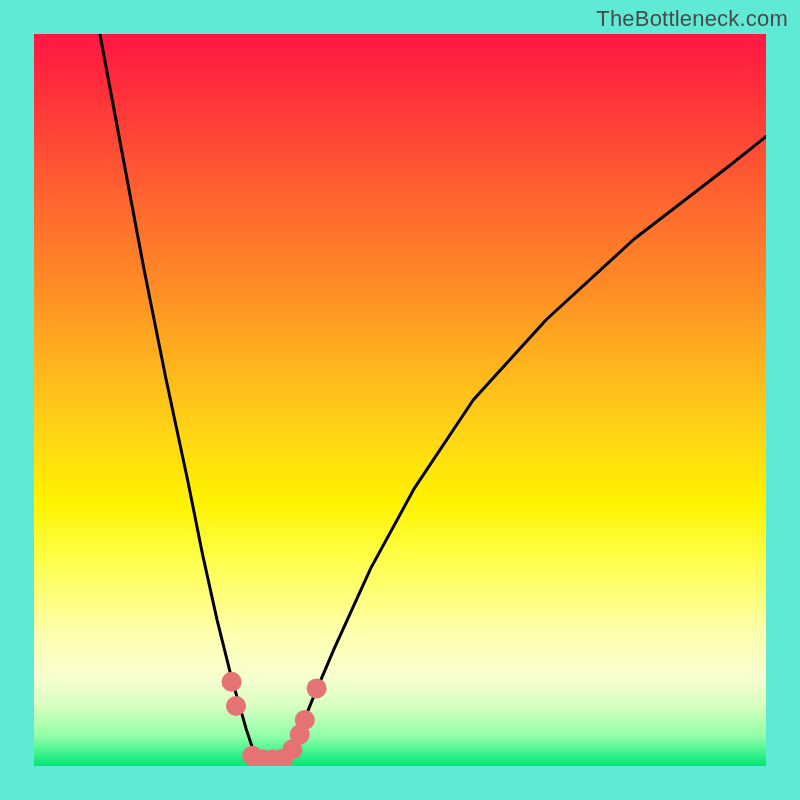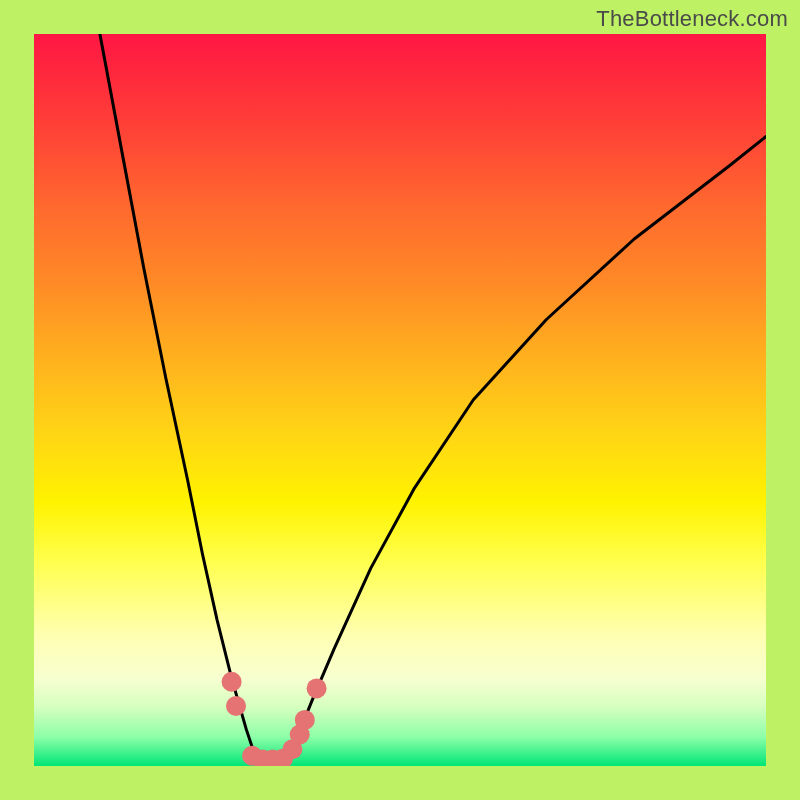--- a/index.html
+++ b/index.html
@@ -1,17 +1,17 @@
 <!DOCTYPE html>
 <html><head>
 <meta charset="utf-8">
 <style>
   * { margin: 0; padding: 0; box-sizing: border-box; }
   body { background: #000; width: 800px; height: 800px; overflow: hidden; position: relative; }
-  .frame { position: absolute; top: 0; left: 0; width: 800px; height: 800px; background: #bef264; }
+  .frame { position: absolute; top: 0; left: 0; width: 800px; height: 800px; background: #5eead4; }
   .plot-area {
     position: absolute;
     top: 34px; left: 34px;
     width: 732px; height: 732px;
     background: linear-gradient(to bottom,
       #ff1744 0%,
       #ff2a3c 6%,
       #ff4536 14%,
       #ff6a2e 24%,
       #ff8a26 34%,

